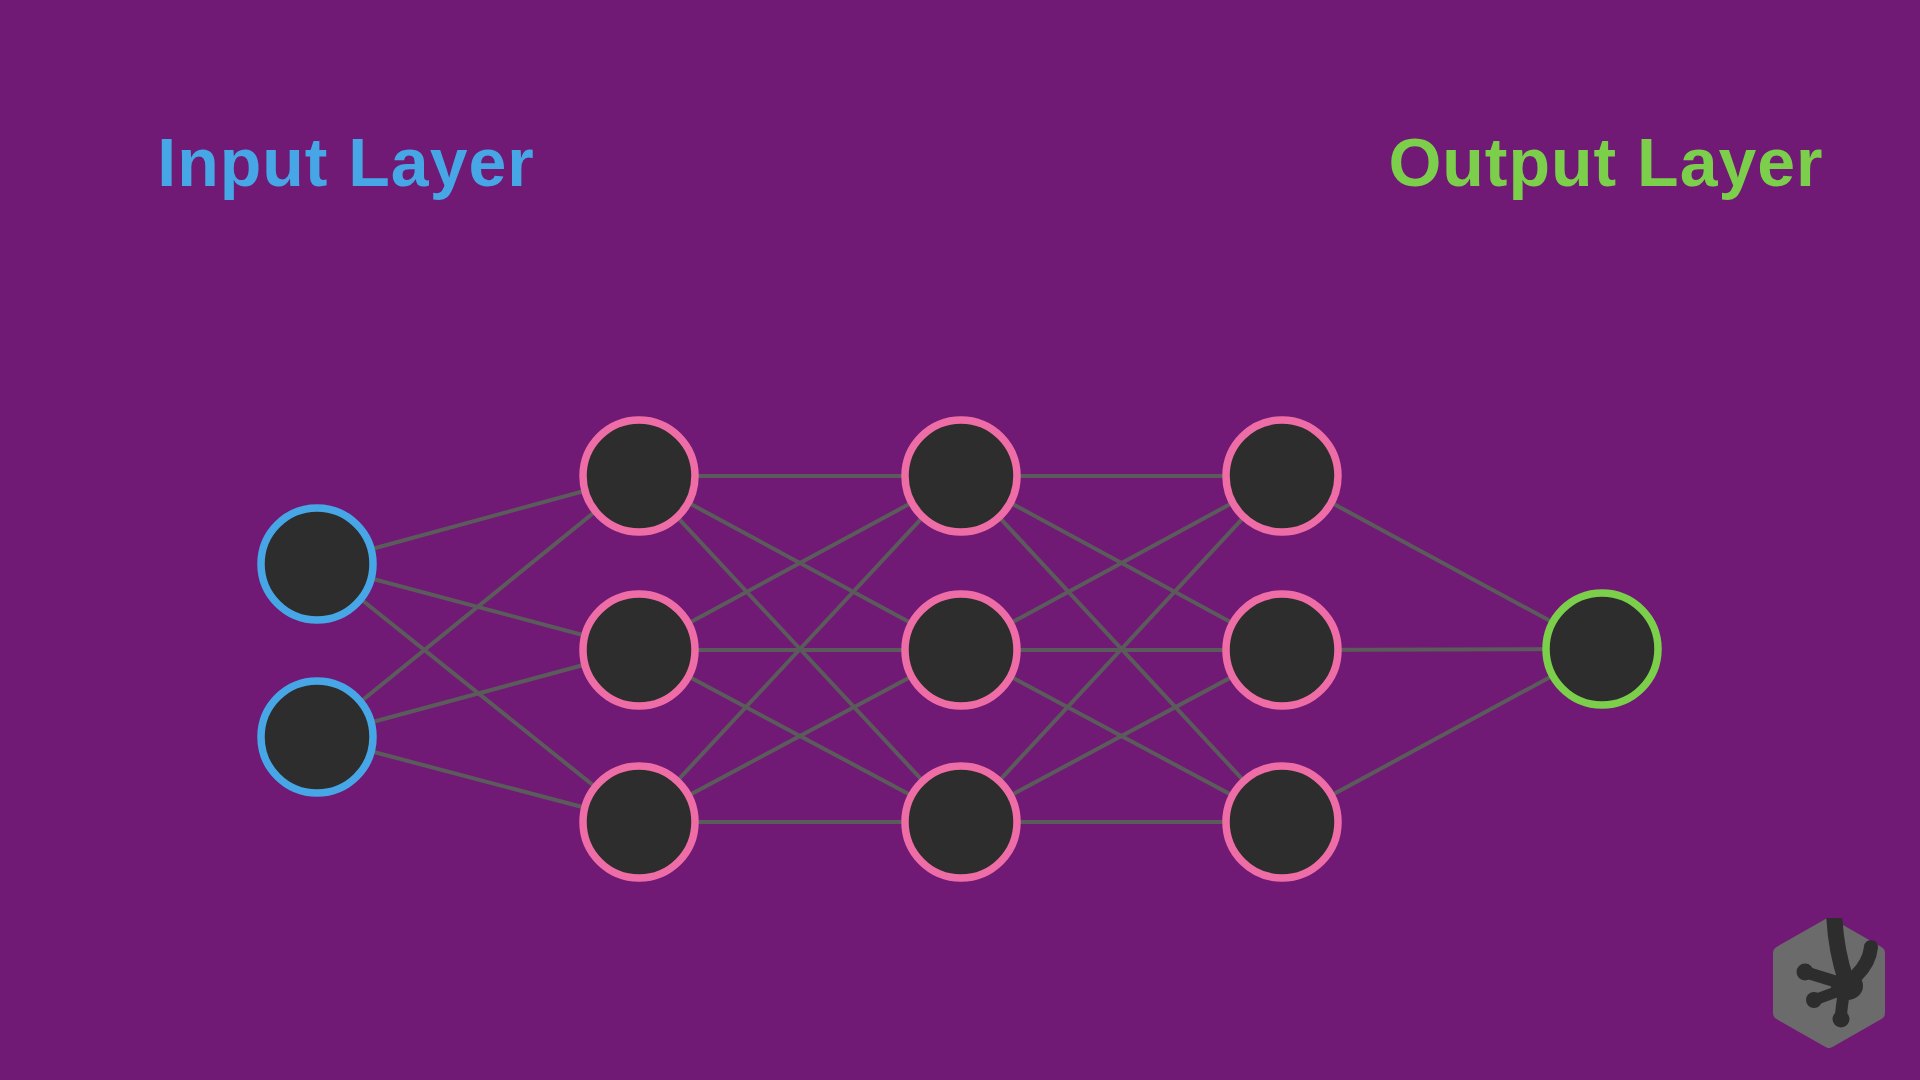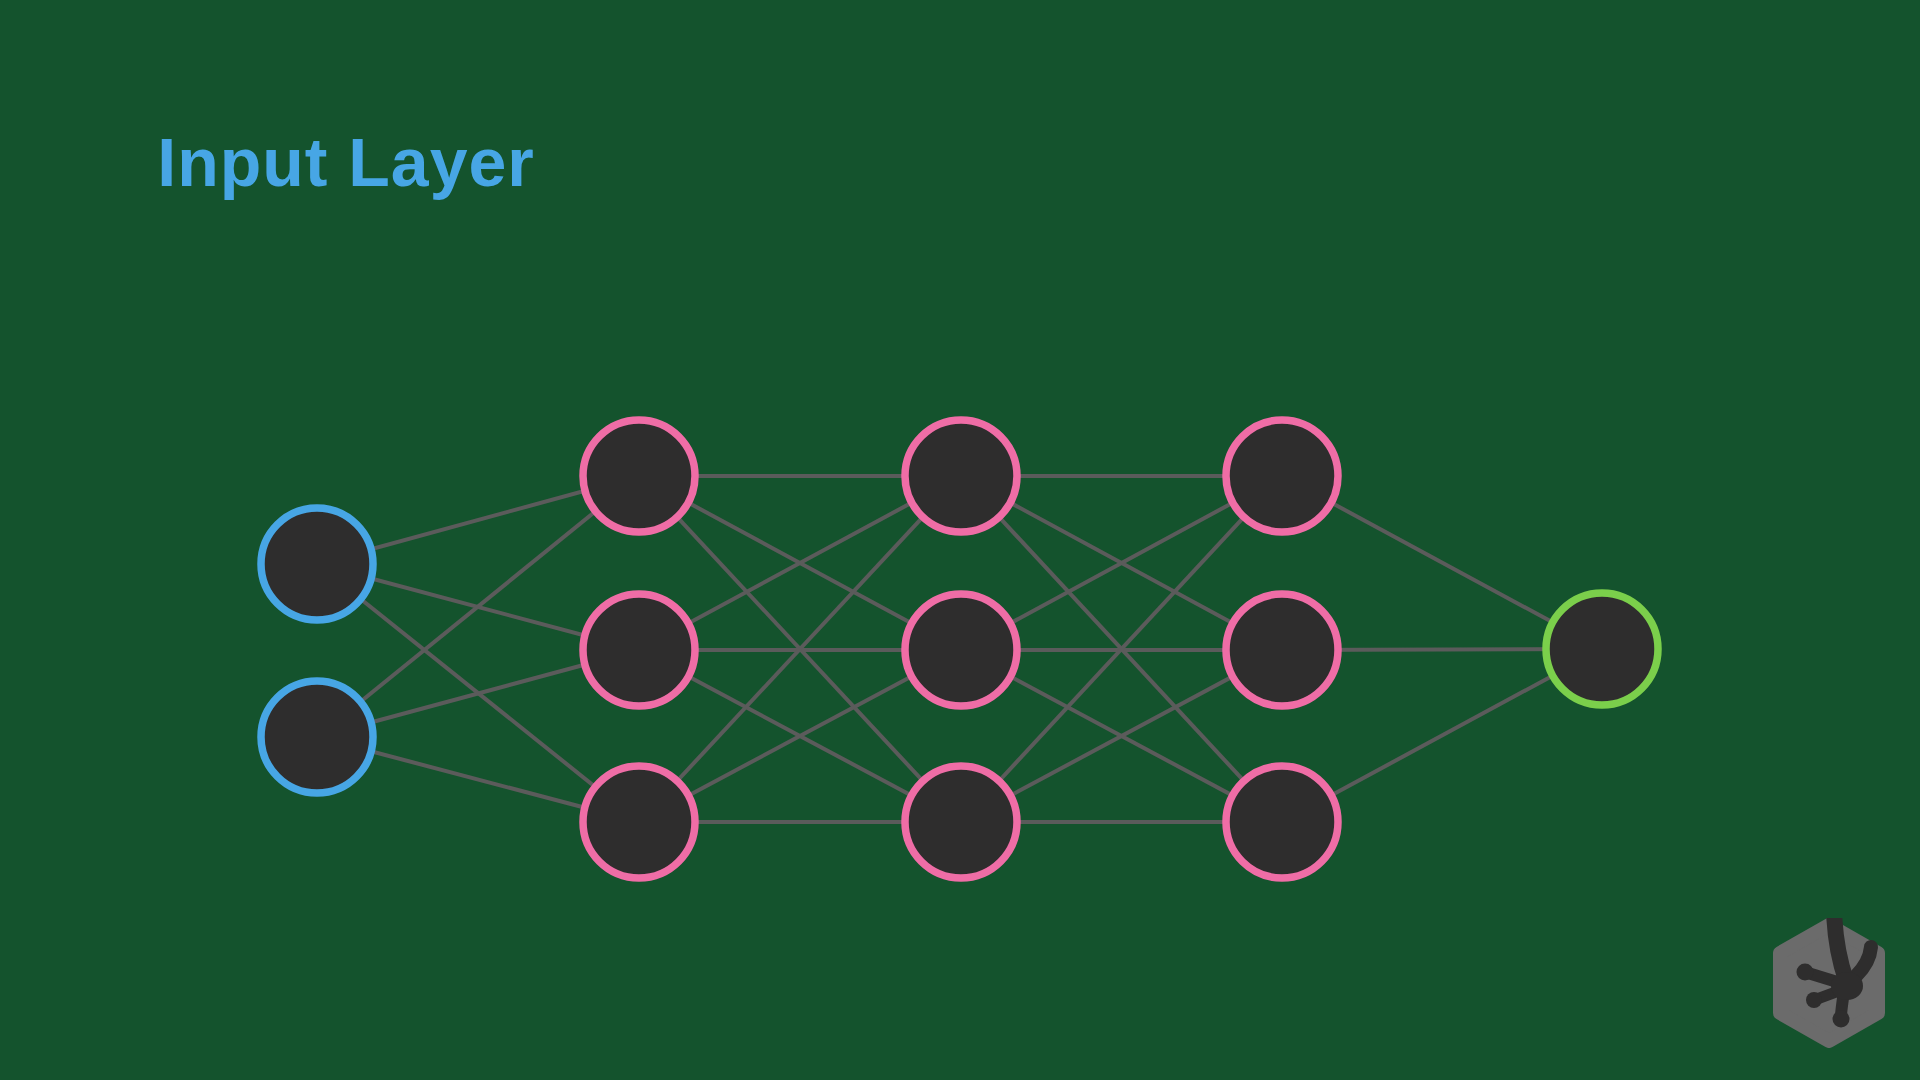--- a/index.html
+++ b/index.html
@@ -38,21 +38,21 @@
     position: absolute;
     left: 1768px;
     top: 918px;
     width: 122px;
     height: 130px;
   }
 </style>
 </head>
 <body style="background: rgb(46, 45, 45);">
 
-<div id="canvas" style="background: #14532d;">
+<div id="canvas" style="background: #701a75;">
 
   <svg id="network-svg" viewBox="0 0 1920 1080" xmlns="http://www.w3.org/2000/svg">
     <g id="edges-group">
         <line x1="317" y1="564" x2="639" y2="476" stroke="#5b5b5b" stroke-width="4"></line>
         <line x1="317" y1="564" x2="639" y2="650" stroke="#5b5b5b" stroke-width="4"></line>
         <line x1="317" y1="564" x2="639" y2="822" stroke="#5b5b5b" stroke-width="4"></line>
         <line x1="317" y1="737" x2="639" y2="476" stroke="#5b5b5b" stroke-width="4"></line>
         <line x1="317" y1="737" x2="639" y2="650" stroke="#5b5b5b" stroke-width="4"></line>
         <line x1="317" y1="737" x2="639" y2="822" stroke="#5b5b5b" stroke-width="4"></line>
         <line x1="639" y1="476" x2="961" y2="476" stroke="#5b5b5b" stroke-width="4"></line>
@@ -87,20 +87,21 @@
         <circle cx="961" cy="650" r="56" fill="#2e2d2d" stroke="#ef6da6" stroke-width="7.5"></circle>
         <circle cx="961" cy="822" r="56" fill="#2e2d2d" stroke="#ef6da6" stroke-width="7.5"></circle>
         <circle cx="1282" cy="476" r="56" fill="#2e2d2d" stroke="#ef6da6" stroke-width="7.5"></circle>
         <circle cx="1282" cy="650" r="56" fill="#2e2d2d" stroke="#ef6da6" stroke-width="7.5"></circle>
         <circle cx="1282" cy="822" r="56" fill="#2e2d2d" stroke="#ef6da6" stroke-width="7.5"></circle>
         <circle cx="1602" cy="649" r="56" fill="#2e2d2d" stroke="#7bcf4b" stroke-width="7.5"></circle>
       </g>
   </svg>
 
   <div class="layer-label" style="left: 346px; color: rgb(71, 166, 229);">Input Layer</div>
+  <div class="layer-label" style="left: 1606px; color: rgb(123, 207, 75);">Output Layer</div>
 
   <svg id="logo" viewBox="0 0 122 130" xmlns="http://www.w3.org/2000/svg">
     <g id="logo-hex">
 
       <path d="M 61,7 L 110,35 L 110,95 L 61,123 L 12,95 L 12,35 Z" fill="#6b6b6b" stroke="#6b6b6b" stroke-width="14" stroke-linejoin="round"></path>
 
       <g stroke="#2e2d2d" fill="none" stroke-linecap="round">
         <path d="M 66,-6 C 67,18 71,42 78,62" stroke-width="16"></path>
         <path d="M 88,58 C 97,49 102,40 103,29" stroke-width="14"></path>
         <path d="M 66,63 L 40,55" stroke-width="12"></path>

